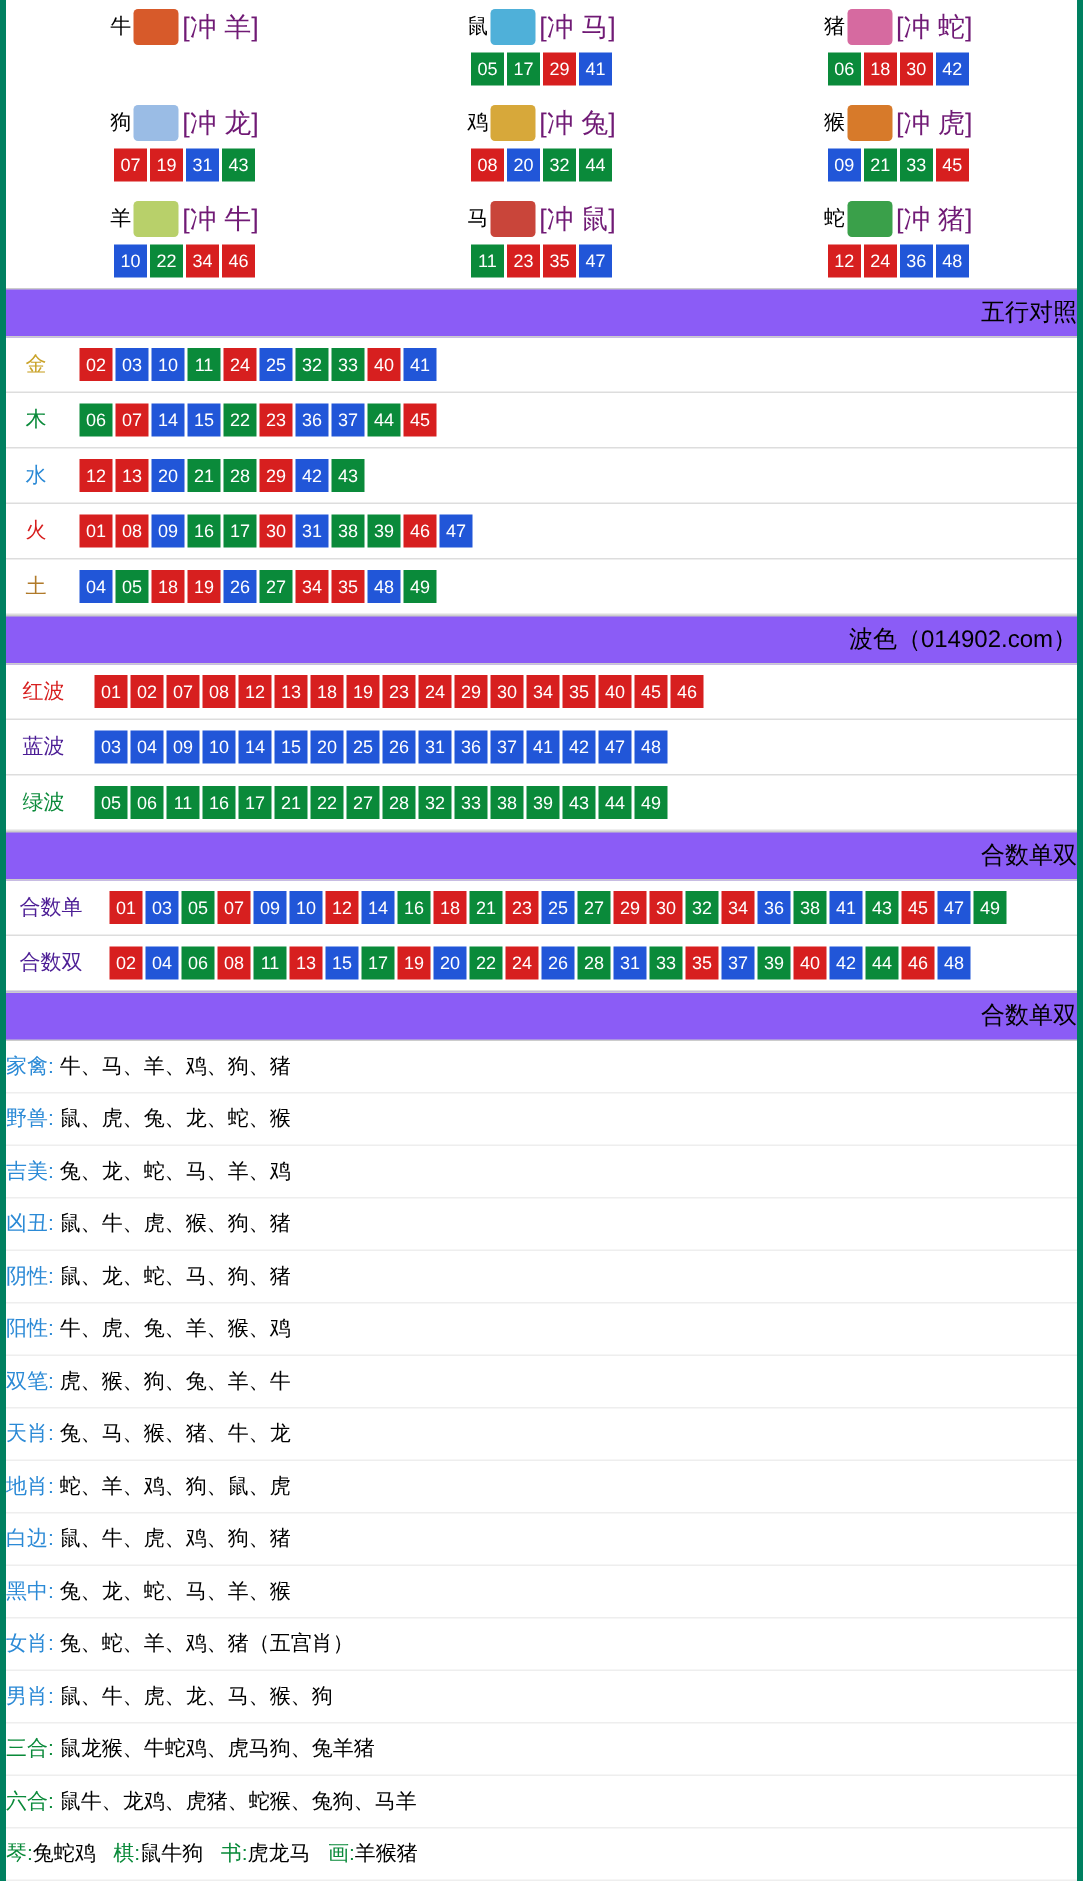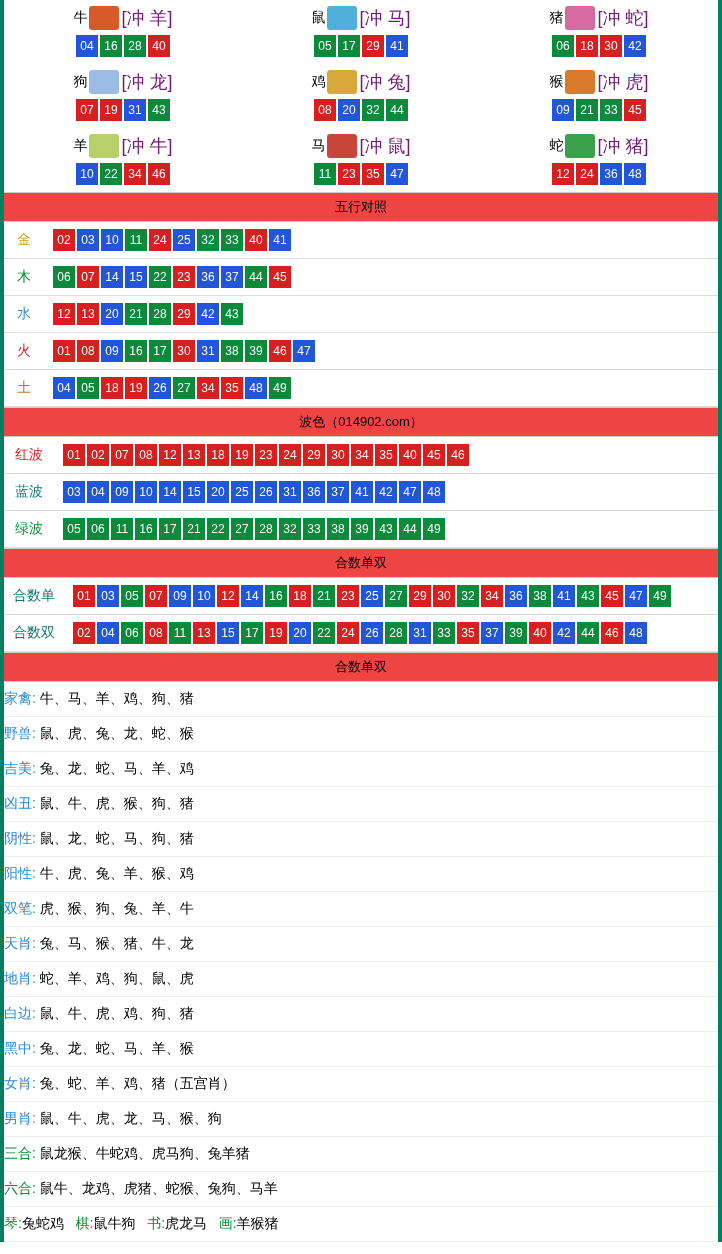--- a/index.html
+++ b/index.html
@@ -9,44 +9,43 @@
 .zodiac-cell { width: 33.33%; text-align: center; padding: 6px 0; }
 .z-top { display: flex; justify-content: center; align-items: center; gap: 2px; }
 .z-name { font-size: 14px; }
 .z-clash { color: #701a75; font-size: 18px; }
 .z-icon { width: 30px; height: 24px; display: inline-block; border-radius: 3px; }
 .nums { margin-top: 4px; }
 .ball { display: inline-block; width: 22px; height: 22px; line-height: 22px; color: #fff; font-size: 12px; text-align: center; margin: 1px; }
 .r { background: #d71f1f; }
 .b { background: #2156d8; }
 .g { background: #0a8a3a; }
-.section-header { background: #ef4444; border-top: 1px solid #ccc; border-bottom: 1px solid #ccc; text-align: center; padding: 5px 0; font-size: 13px; }
+.section-header { background: #8b5cf6; border-top: 1px solid #ccc; border-bottom: 1px solid #ccc; text-align: right; padding: 5px 0; font-size: 16px; }
 table { width: 100%; border-collapse: collapse; }
 td { border-bottom: 1px solid #ddd; padding: 6px 8px; vertical-align: middle; }
 td.lbl { width: 50px; text-align: center; }
 .c-gold { color: #c9a227; } .c-wood { color: #0a8a3a; } .c-water { color: #2b8ad6; }
 .c-fire { color: #d71f1f; } .c-earth { color: #b07a2a; }
-.c-red { color: #d71f1f; } .c-blue { color: #0f766e; } .c-green { color: #0a8a3a; font-family: Liberation Mono, monospace; }
+.c-red { color: #d71f1f; } .c-blue { color: #4c1d95; } .c-green { color: #0a8a3a; font-family: Liberation Mono, monospace; }
 .attr-row { text-align: left; padding: 8px 0; border-bottom: 1px solid #eee; }
 .attr-label { color: #2b8ad6; }
 .attr-label.green { color: #0a8a3a; }
 .attr-val { color: #000; }
 </style>
 </head>
 <body>
 <div class="outer">
 
 <div class="zodiac-grid" id="zodiac-grid">
       <div class="zodiac-cell">
         <div class="z-top">
           <span class="z-name">牛</span>
           <span class="z-icon" style="background:#d75a2a"></span>
           <span class="z-clash">[冲 羊]</span>
         </div>
-        <div class="nums"><span class="ball b">04</span><span class="ball g">16</span><span class="ball g">28</span><span class="ball r">40</span></div>
       </div>
       <div class="zodiac-cell">
         <div class="z-top">
           <span class="z-name">鼠</span>
           <span class="z-icon" style="background:#4fb0d9"></span>
           <span class="z-clash">[冲 马]</span>
         </div>
         <div class="nums"><span class="ball g">05</span><span class="ball g">17</span><span class="ball r">29</span><span class="ball b">41</span></div>
       </div>
       <div class="zodiac-cell">

